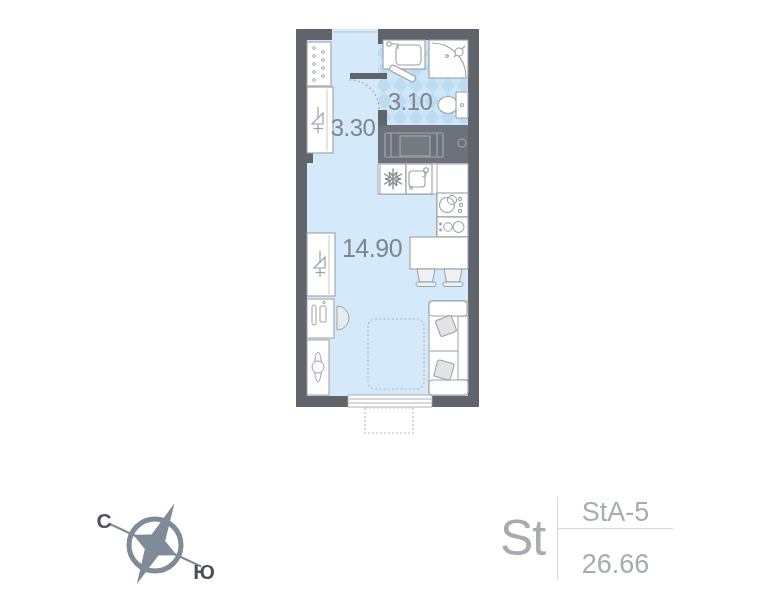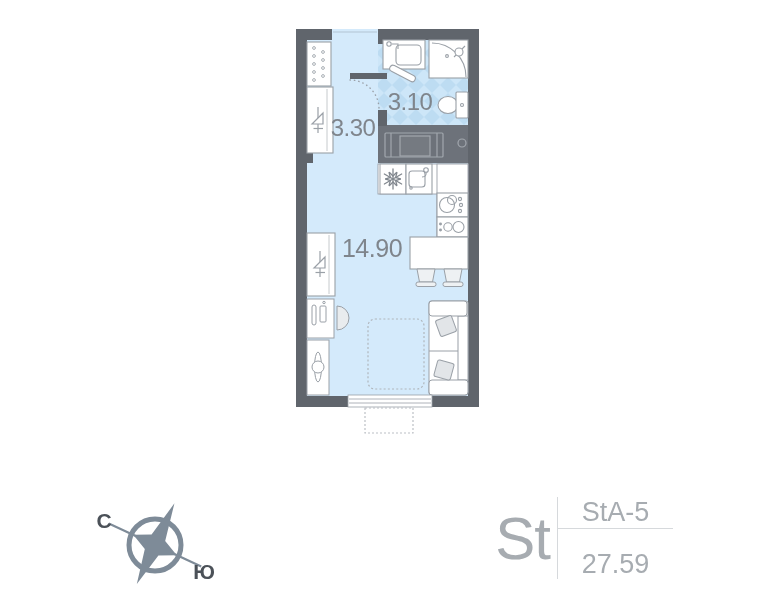--- a/index.html
+++ b/index.html
@@ -2,21 +2,21 @@
 <html><head>
 <meta charset="utf-8">
 <style>
   html,body{margin:0;padding:0;background:#ffffff;}
   .stage{position:relative;width:760px;height:600px;background:#ffffff;overflow:hidden;
          font-family:"Liberation Sans","DejaVu Sans",sans-serif;}
   .plan-svg{position:absolute;left:296px;top:29px;}
   .compass-svg{position:absolute;left:85px;top:492px;}
   .info{position:absolute;left:488px;top:497px;height:82px;display:flex;align-items:stretch;color:#a7acb1;}
   .info-type{width:69px;display:flex;align-items:center;justify-content:center;
-             font-size:60px;font-weight:400;letter-spacing:-1px;}
+             font-size:50px;font-weight:400;letter-spacing:-1px;}
   .info-right{width:115px;border-left:1px solid #d6d9dc;display:flex;flex-direction:column;gap:20px;}
   .info-row{flex:1;display:flex;align-items:center;justify-content:center;font-size:27px;letter-spacing:0;}
   .info-row.first{border-bottom:1px solid #d6d9dc;}
   svg text{font-family:"Liberation Sans","DejaVu Sans",sans-serif;}
 </style>
 </head>
 <body>
 
 <div class="stage">
 
@@ -189,17 +189,17 @@
       <polygon points="0,-46 7.5,-8 24,0 7.5,8 0,43 -7.5,8 -24,0 -7.5,-8" fill="#7e8b98"></polygon>
     </g>
     <text x="19" y="28" text-anchor="middle" dominant-baseline="central" font-size="21" font-weight="bold" fill="#4b5158">С</text>
     <text x="119" y="79" text-anchor="middle" dominant-baseline="central" font-size="21" font-weight="bold" fill="#4b5158">Ю</text>
   </svg>
 
   <div class="info">
     <div class="info-type">St</div>
     <div class="info-right">
       <div class="info-row first">StA-5</div>
-      <div class="info-row">27.59</div>
+      <div class="info-row">26.66</div>
     </div>
   </div>
 
 </div>
 
 </body></html>

